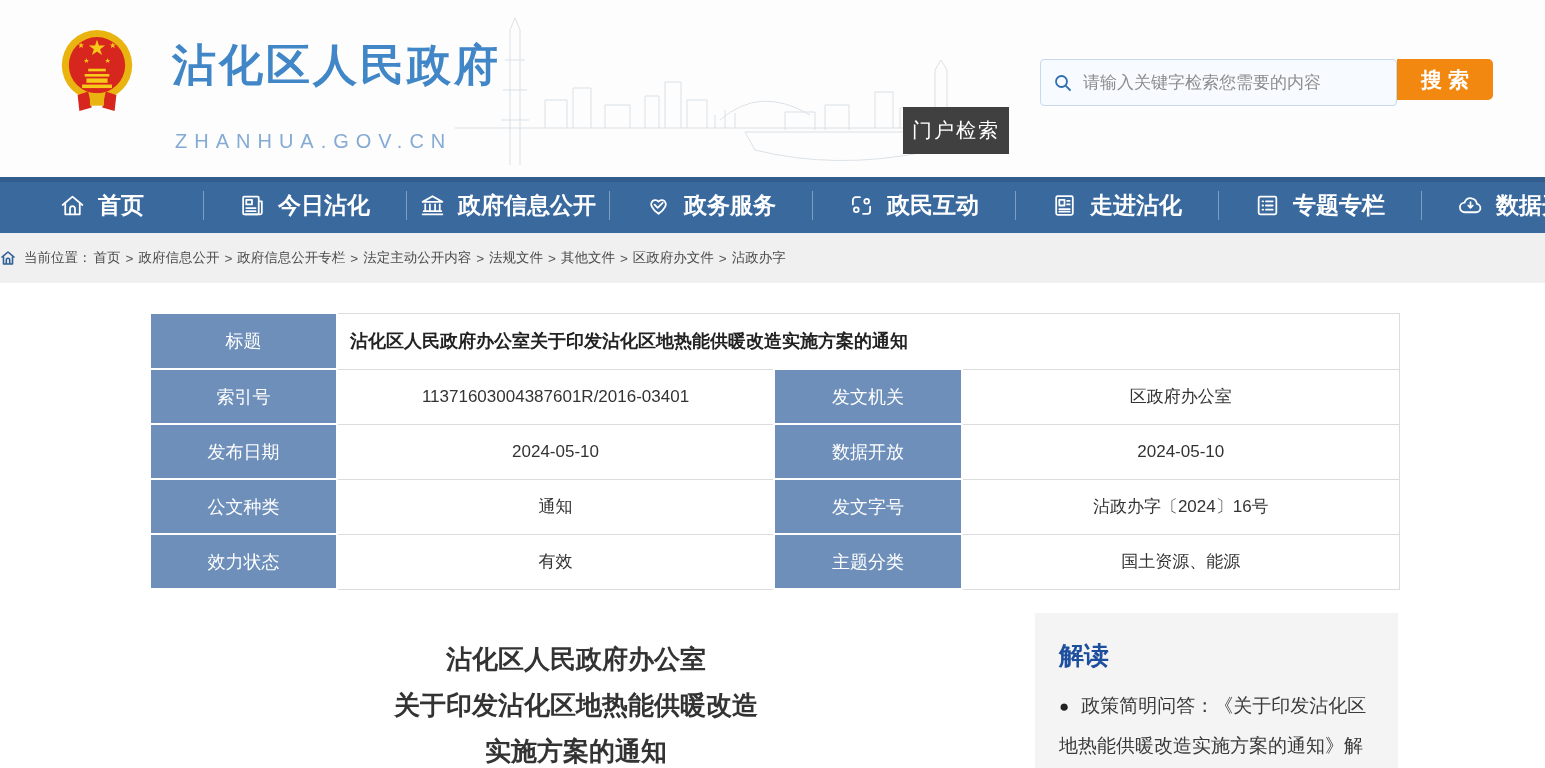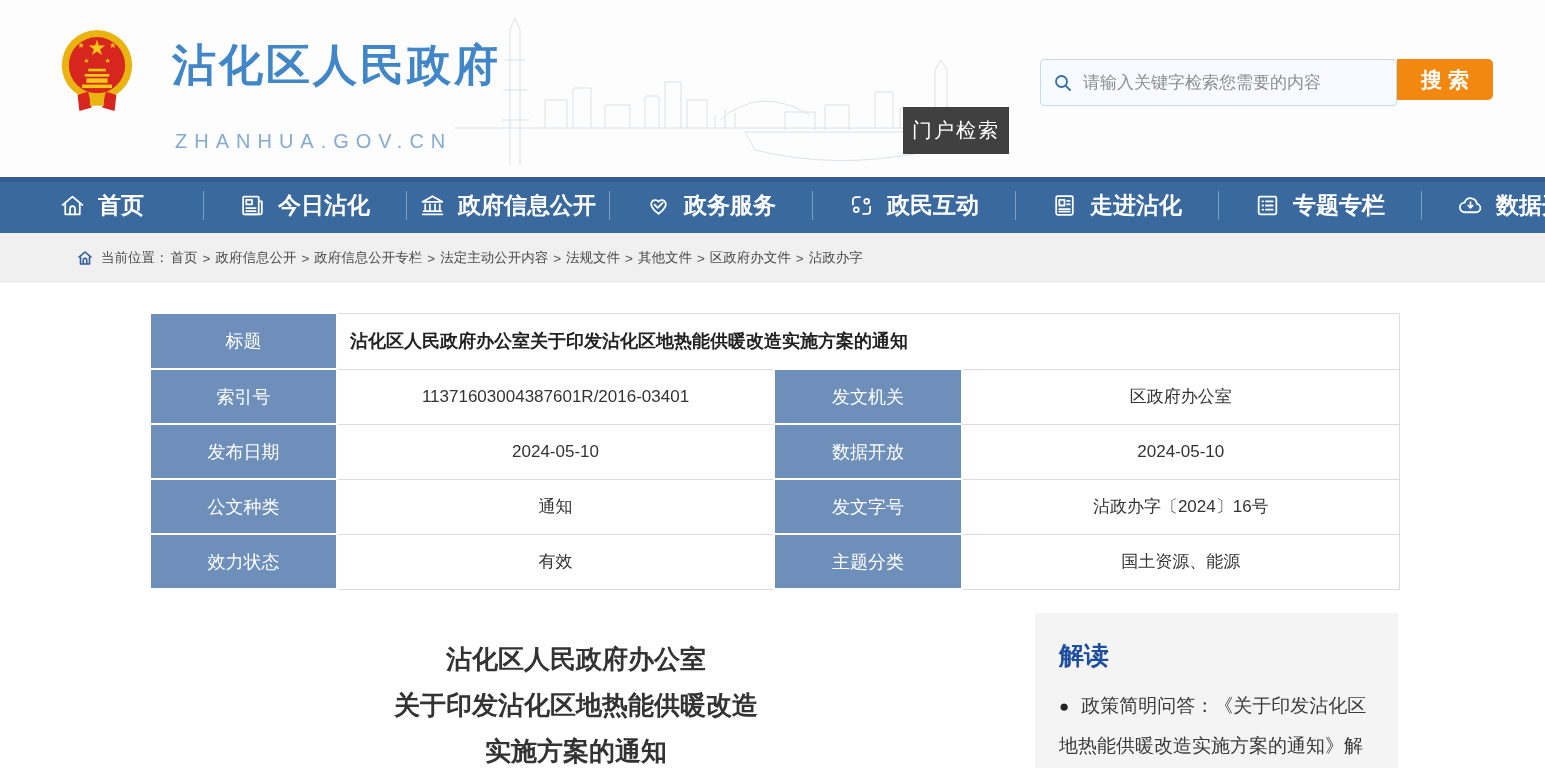--- a/index.html
+++ b/index.html
@@ -19,21 +19,21 @@
   .search-btn { position:absolute; left:1397px; top:59px; width:96px; height:41px; background:#f2880f; color:#fff; font-size:21px; font-weight:bold; border:none; border-radius:0 5px 5px 0; display:flex; align-items:center; justify-content:center; cursor:pointer; font-family:inherit; }
 
   
   .nav { position:absolute; top:177px; left:0; width:1545px; height:56px; background:#3a699e; box-shadow:inset 0 5px 0 rgba(10,40,80,.18); overflow:hidden; }
   .nav-inner { display:flex; width:1625px; height:56px; }
   .nav-item { width:203px; display:flex; align-items:center; justify-content:center; gap:12px; color:#ffffff; font-size:23px; font-weight:bold; position:relative; cursor:pointer; white-space:nowrap; }
   .nav-item + .nav-item::before { content:''; position:absolute; left:0; top:14px; height:29px; width:1px; background:rgba(255,255,255,.35); }
   .nav-item svg { flex:0 0 auto; }
 
   
-  .crumbs { position:absolute; top:233px; left:0; width:1545px; height:50px; background:#f0f0f0; display:flex; align-items:center; padding-left:77px; font-size:13.5px; color:#4a4a4a; }
+  .crumbs { position:absolute; top:233px; left:0; width:1545px; height:50px; background:#f0f0f0; display:flex; align-items:center; font-size:13.5px; color:#4a4a4a; }
   .crumbs .sep { margin:0 5px; color:#555; }
   .crumb { cursor:pointer; }
   .crumb-prefix { margin-left:8px; margin-right:2px; }
 
   
   .meta-table { position:absolute; left:149px; top:312px; width:1249px; border-collapse:collapse; table-layout:fixed; }
   .meta-table td { height:55px; border:1px solid #dcdcdc; font-size:17px; color:#333; text-align:center; vertical-align:middle; background:#fff; }
   .meta-table td.lbl { background:#6d8fb9; color:#ffffff; font-size:18px; border:2px solid #ffffff; }
   .meta-table td.title-val { font-weight:bold; text-align:left; font-size:18px; color:#222; padding-left:12px; height:56px; }
 

